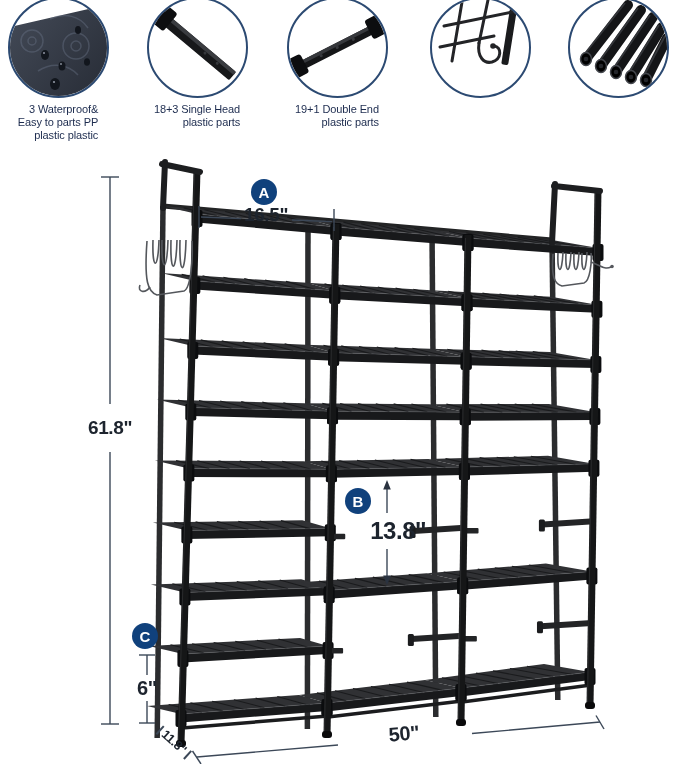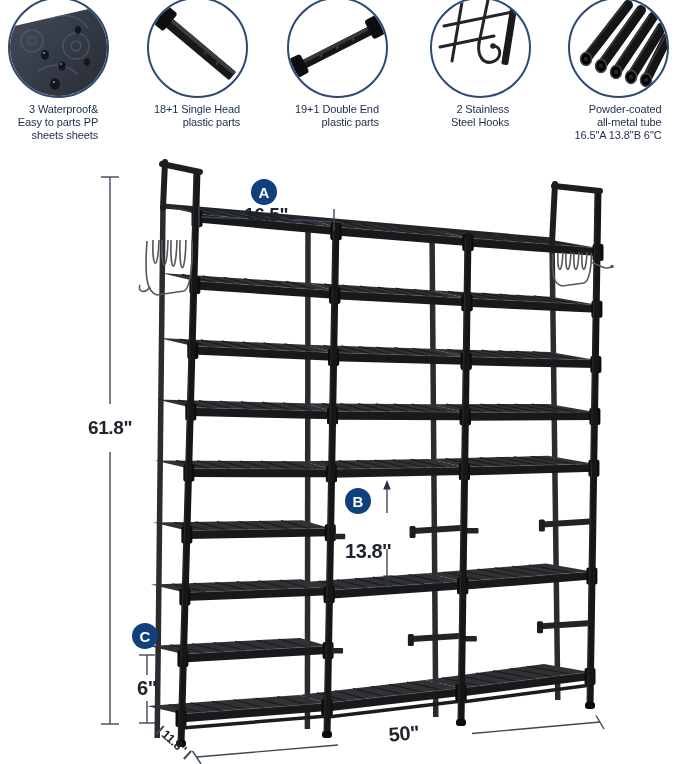--- a/index.html
+++ b/index.html
@@ -17,21 +17,21 @@
   .caption span{display:block;}
 
   
   #rack-svg{position:absolute;left:0;top:0;}
 
   
   .dim{position:absolute;transform:translate(-50%,-50%);font-weight:bold;color:#1d242e;
        white-space:nowrap;letter-spacing:-0.4px;}
   #dim-a{left:266px;top:215px;font-size:19px;}
   #dim-h{left:110px;top:428px;font-size:19px;}
-  #dim-b{left:368px;top:531px;font-size:20px;margin-top:20px;}
+  #dim-b{left:398px;top:531px;font-size:24px;}
   #dim-c{left:147px;top:688px;font-size:20px;}
   #dim-w{left:404px;top:734px;font-size:20px;transform:translate(-50%,-50%) rotate(-5deg);}
   #dim-d{left:174px;top:742px;font-size:12.5px;transform:translate(-50%,-50%) rotate(42deg);
          display:flex;align-items:center;gap:3px;letter-spacing:-0.2px;}
   .tickbar{width:2px;height:11px;background:#3c4858;}
 
   .badge{position:absolute;width:26px;height:26px;border-radius:50%;background:#10417c;color:#fff;
          font-size:15px;font-weight:bold;display:flex;align-items:center;justify-content:center;
          transform:translate(-50%,-50%);}
   #badge-a{left:264px;top:192px;}
@@ -73,38 +73,38 @@
         <g fill="#aeb6c4" opacity="0.8">
           <circle cx="34" cy="54" r="1"></circle>
             <circle cx="51" cy="65" r="0.9"></circle>
             <circle cx="44" cy="83" r="1.1"></circle>
         </g>
       </svg>
     </div>
     <div class="caption">
       <span>3 Waterproof&amp;</span>
       <span>Easy to parts PP</span>
-      <span>sheets sheets</span>
+      <span>plastic plastic</span>
     </div>
   </div>
 
   <div class="feature f2">
     <div class="circle">
       <svg viewBox="0 0 97 97">
         <g transform="rotate(40 48 48)">
           <rect x="0" y="42" width="94" height="11" rx="2" fill="#17181a"></rect>
           <rect x="0" y="42" width="94" height="4" fill="#3a3c40"></rect>
           <rect x="-5" y="35" width="17" height="23" rx="3" fill="#0d0e10"></rect>
           <circle cx="58" cy="47.5" r="1.5" fill="#35373b"></circle>
             <circle cx="74" cy="47.5" r="1.5" fill="#35373b"></circle>
         </g>
       </svg>
     </div>
     <div class="caption">
-      <span>18+1 Single Head</span>
+      <span>18+3 Single Head</span>
       <span>plastic parts</span>
     </div>
   </div>
 
   <div class="feature f3">
     <div class="circle">
       <svg viewBox="0 0 97 97">
         <g transform="rotate(-27 48 48)">
           <rect x="3" y="44" width="90" height="9" rx="2" fill="#151618"></rect>
           <rect x="3" y="44" width="90" height="3.5" fill="#36383c"></rect>
@@ -129,24 +129,20 @@
         <g stroke="#232427" stroke-width="3" fill="none" stroke-linecap="round">
           <path d="M30,3 L20,62"></path>
             <path d="M56,1 L47,44"></path>
           <path d="M12,27 L80,13"></path>
             <path d="M8,48 L62,37"></path>
           <path d="M47,44 C45,58 52,65 60,63 C70,60 70,48 62,47"></path>
         </g>
         <circle cx="61" cy="47" r="2.8" fill="#232427"></circle>
       </svg>
     </div>
-    <div class="caption">
-      <span>2 Stainless</span>
-      <span>Steel Hooks</span>
-    </div>
   </div>
 
   <div class="feature f5">
     <div class="circle">
       <svg viewBox="0 0 97 97">
         <g stroke="#141517" stroke-width="10" stroke-linecap="round">
           <path d="M16,60 L58,6"></path>
             <path d="M31,67 L71,11"></path>
             <path d="M46,73 L83,18"></path>
           <path d="M61,78 L92,28"></path>
@@ -165,25 +161,20 @@
           <ellipse cx="46" cy="73" rx="5.5" ry="6.5" fill="#000" stroke="#43464c" stroke-width="1.5"></ellipse>
           <ellipse cx="61" cy="78" rx="5.5" ry="6.5" fill="#000" stroke="#43464c" stroke-width="1.5"></ellipse>
           <ellipse cx="76" cy="81" rx="5.5" ry="6.5" fill="#000" stroke="#43464c" stroke-width="1.5"></ellipse>
           <circle cx="16" cy="60" r="2.3" fill="#24262b"></circle>
             <circle cx="31" cy="67" r="2.3" fill="#24262b"></circle>
           <circle cx="46" cy="73" r="2.3" fill="#24262b"></circle>
             <circle cx="61" cy="78" r="2.3" fill="#24262b"></circle>
           <circle cx="76" cy="81" r="2.3" fill="#24262b"></circle>
         </g>
       </svg>
-    </div>
-    <div class="caption">
-      <span>Powder-coated</span>
-      <span>all-metal tube</span>
-      <span>16.5"A 13.8"B 6"C</span>
     </div>
   </div>
 
   <svg id="rack-svg" width="679" height="764" viewBox="0 0 679 764">
       <g>
         <line x1="163" y1="206" x2="157.2" y2="738" stroke="#2b2c2e" stroke-width="5.5"></line>
         <line x1="308" y1="219" x2="307.4" y2="729" stroke="#2b2c2e" stroke-width="5.5"></line>
         <line x1="432" y1="230" x2="435.8" y2="717" stroke="#2b2c2e" stroke-width="5.5"></line>
         <line x1="552" y1="240" x2="557.8" y2="700" stroke="#2b2c2e" stroke-width="5.5"></line>
         <line x1="163" y1="206" x2="552" y2="240" stroke="#232425" stroke-width="5"></line>

